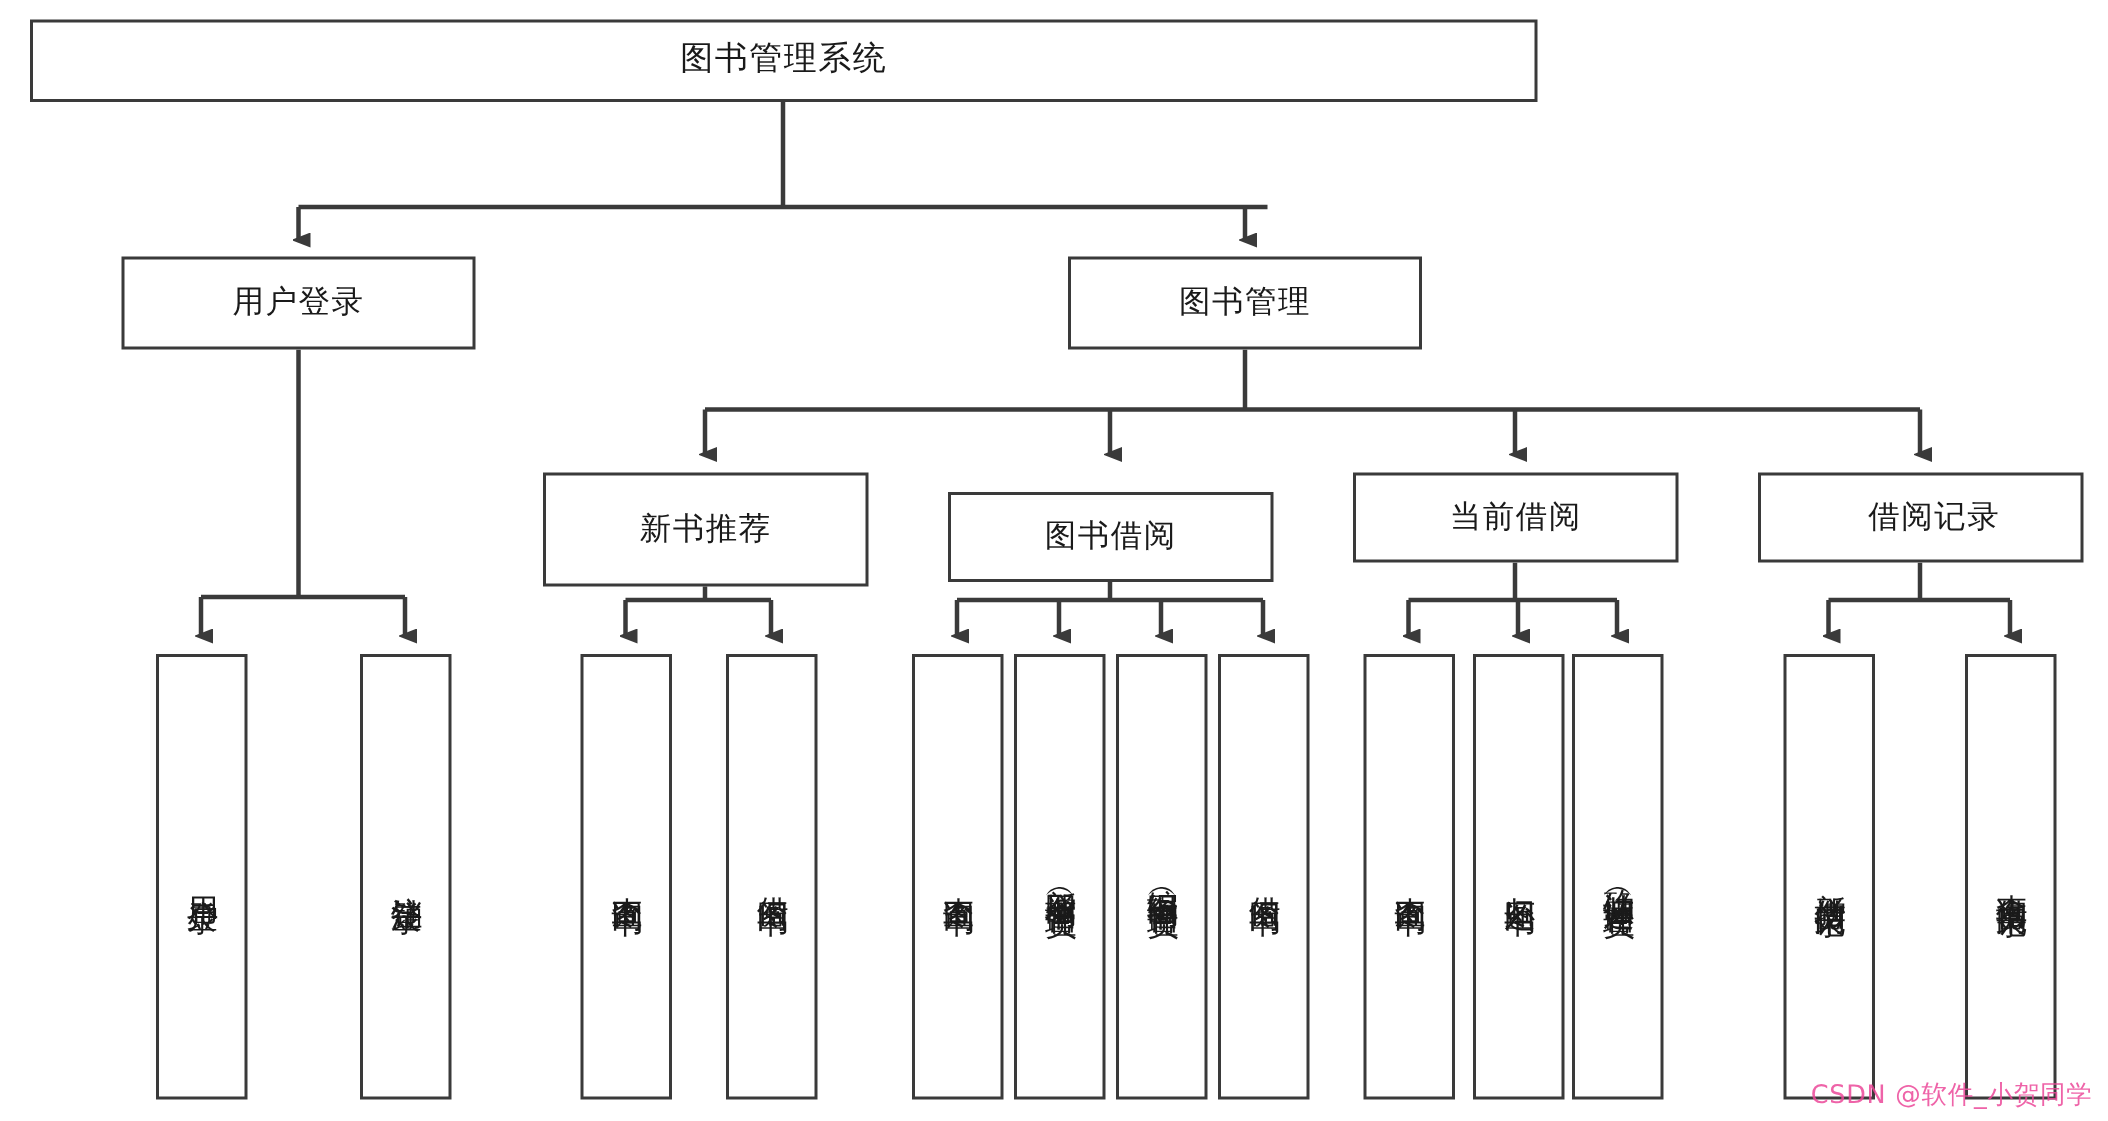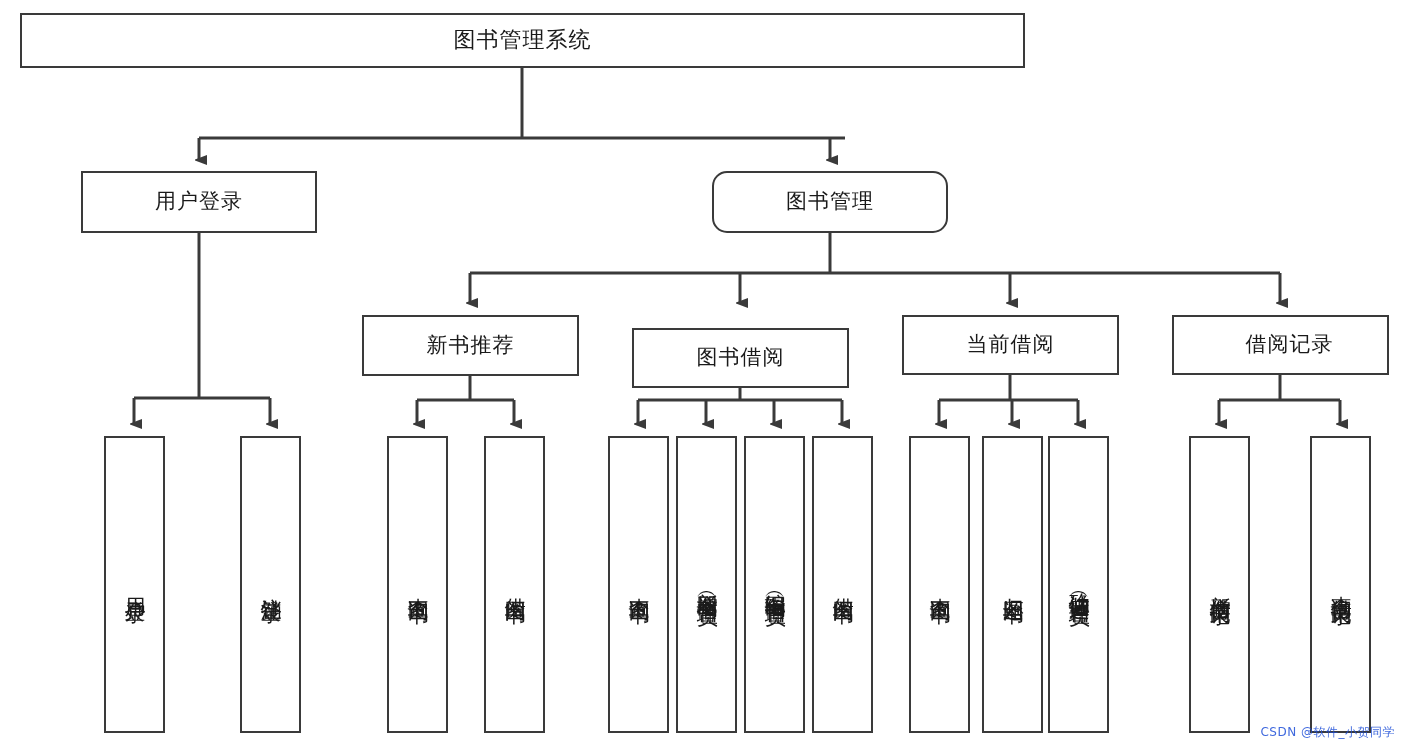--- a/index.html
+++ b/index.html
@@ -55,22 +55,22 @@
     font-size: 21px;
     line-height: 1.30;
     letter-spacing: 2px;
     white-space: nowrap;
     text-align: center;
   }
   .watermark {
     position: absolute;
     right: 10px;
     bottom: 6px;
-    font-size: 12px;
-    color: #1d4ed8;
+    font-size: 17px;
+    color: #ec4899;
     letter-spacing: 0.5px;
     white-space: nowrap;
     opacity: 0.85;
   }
 </style>
 </head>
 <body>
 
 <div id="canvas">
 
@@ -120,23 +120,23 @@
       <path d="M1280,375 L1280,400"></path>
       <path d="M1219,400 L1340,400"></path>
       <path d="M1219,400 L1219,424" marker-end="url(#arrow)"></path>
       <path d="M1340,400 L1340,424" marker-end="url(#arrow)"></path>
     </g>
   </svg>
 
   <div class="node h root" style="left:20px; top:13px; width:1005px; height:55px;">图书管理系统</div>
 
   <div class="node h" style="left:81px; top:171px; width:236px; height:62px;">用户登录</div>
-  <div class="node h" style="left:712px; top:171px; width:236px; height:62px;border-radius:15px;">图书管理</div>
+  <div class="node h" style="left:712px; top:171px; width:236px; height:62px;">图书管理</div>
 
-  <div class="node h" style="left:362px; top:315px; width:217px; height:61px;">新书推荐</div>
+  <div class="node h" style="left:362px; top:315px; width:217px; height:76px;">新书推荐</div>
   <div class="node h" style="left:632px; top:328px; width:217px; height:60px;">图书借阅</div>
   <div class="node h" style="left:902px; top:315px; width:217px; height:60px;">当前借阅</div>
   <div class="node h" style="left:1172px; top:315px; width:217px; height:60px;padding-left:18px;">借阅记录</div>
 
   <div class="node v" style="left:104px; top:436px; width:61px; height:297px;">
     <span class="vtext">用户登录</span>
   </div>
   <div class="node v" style="left:240px; top:436px; width:61px; height:297px;">
     <span class="vtext">注销登录</span>
   </div>

